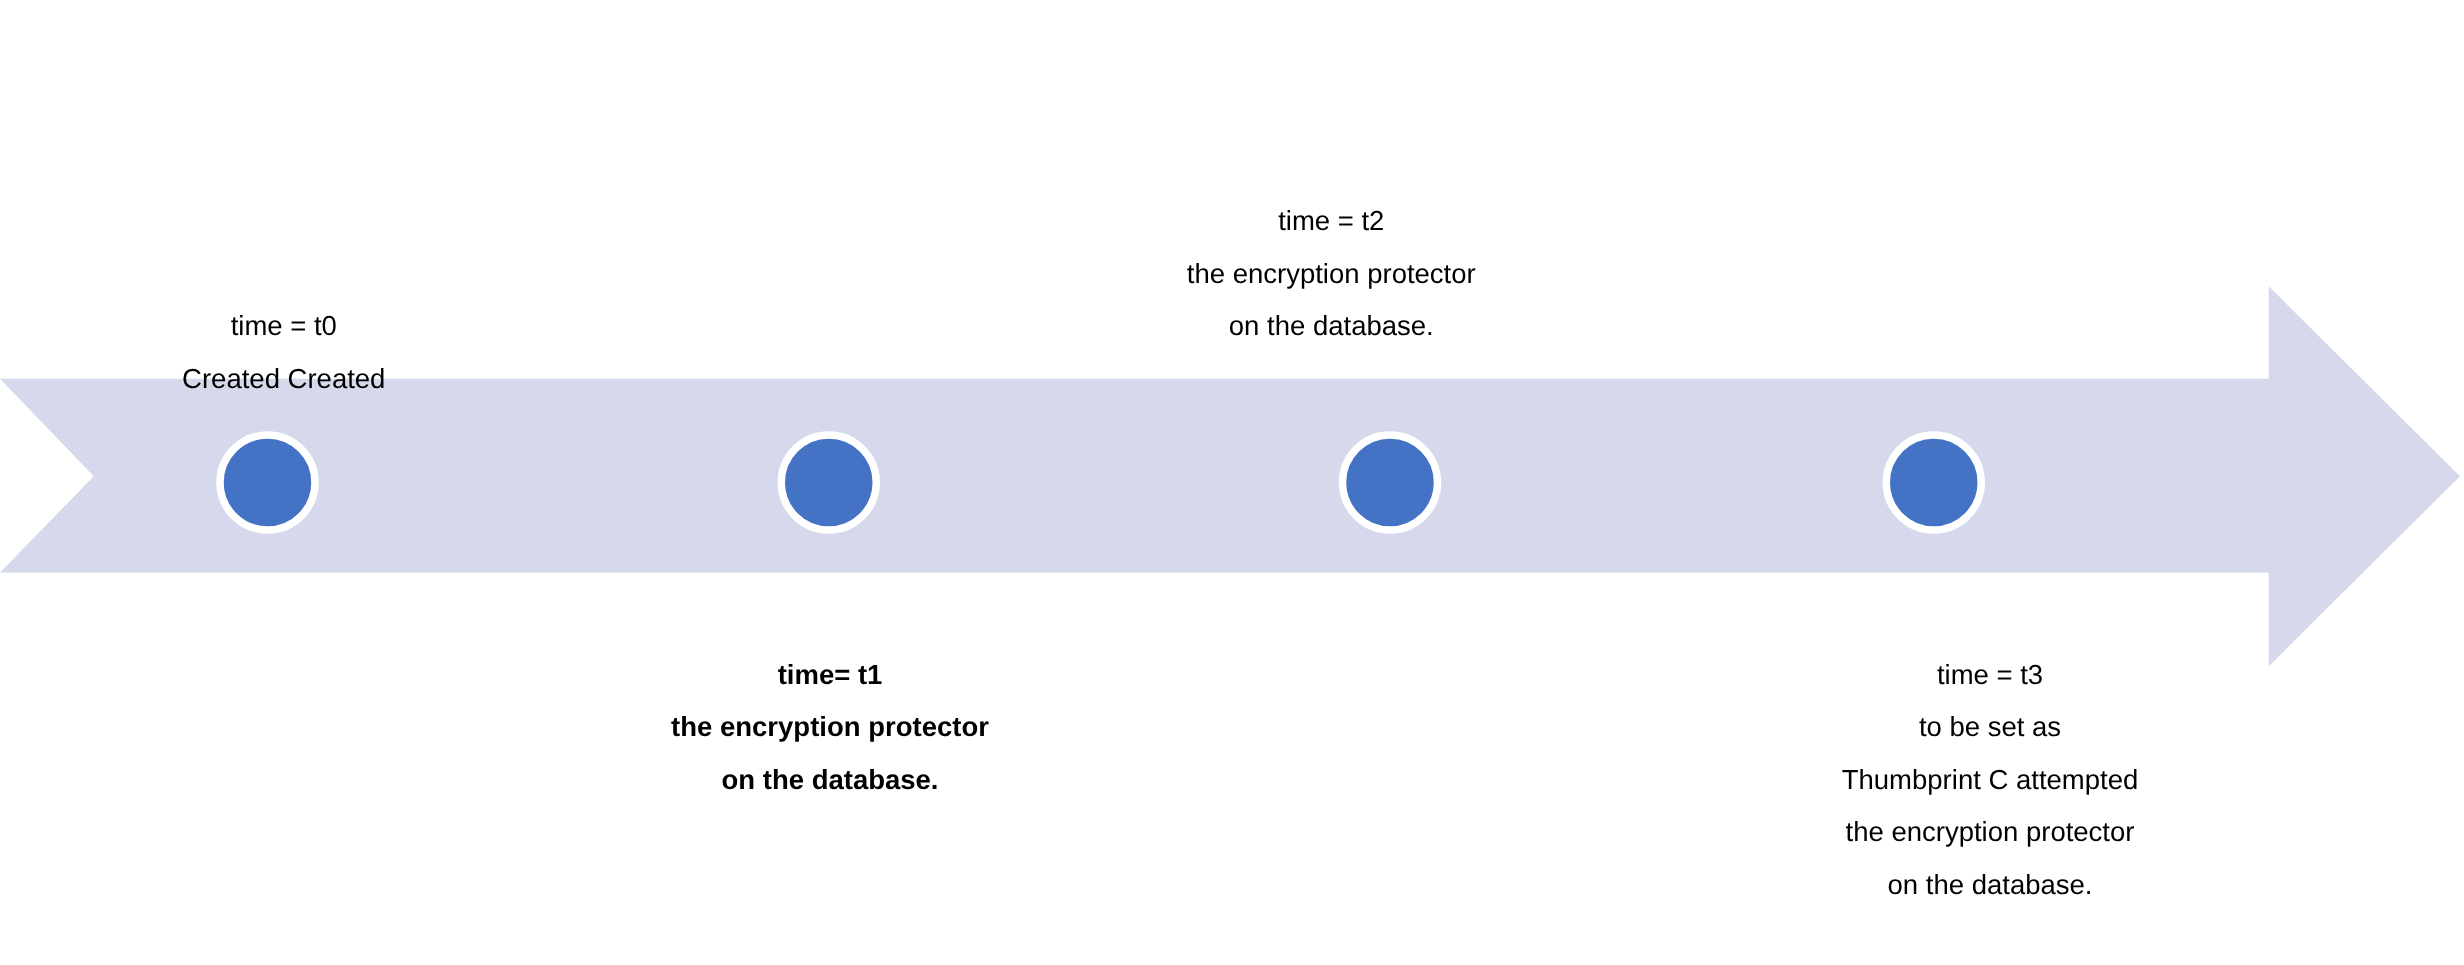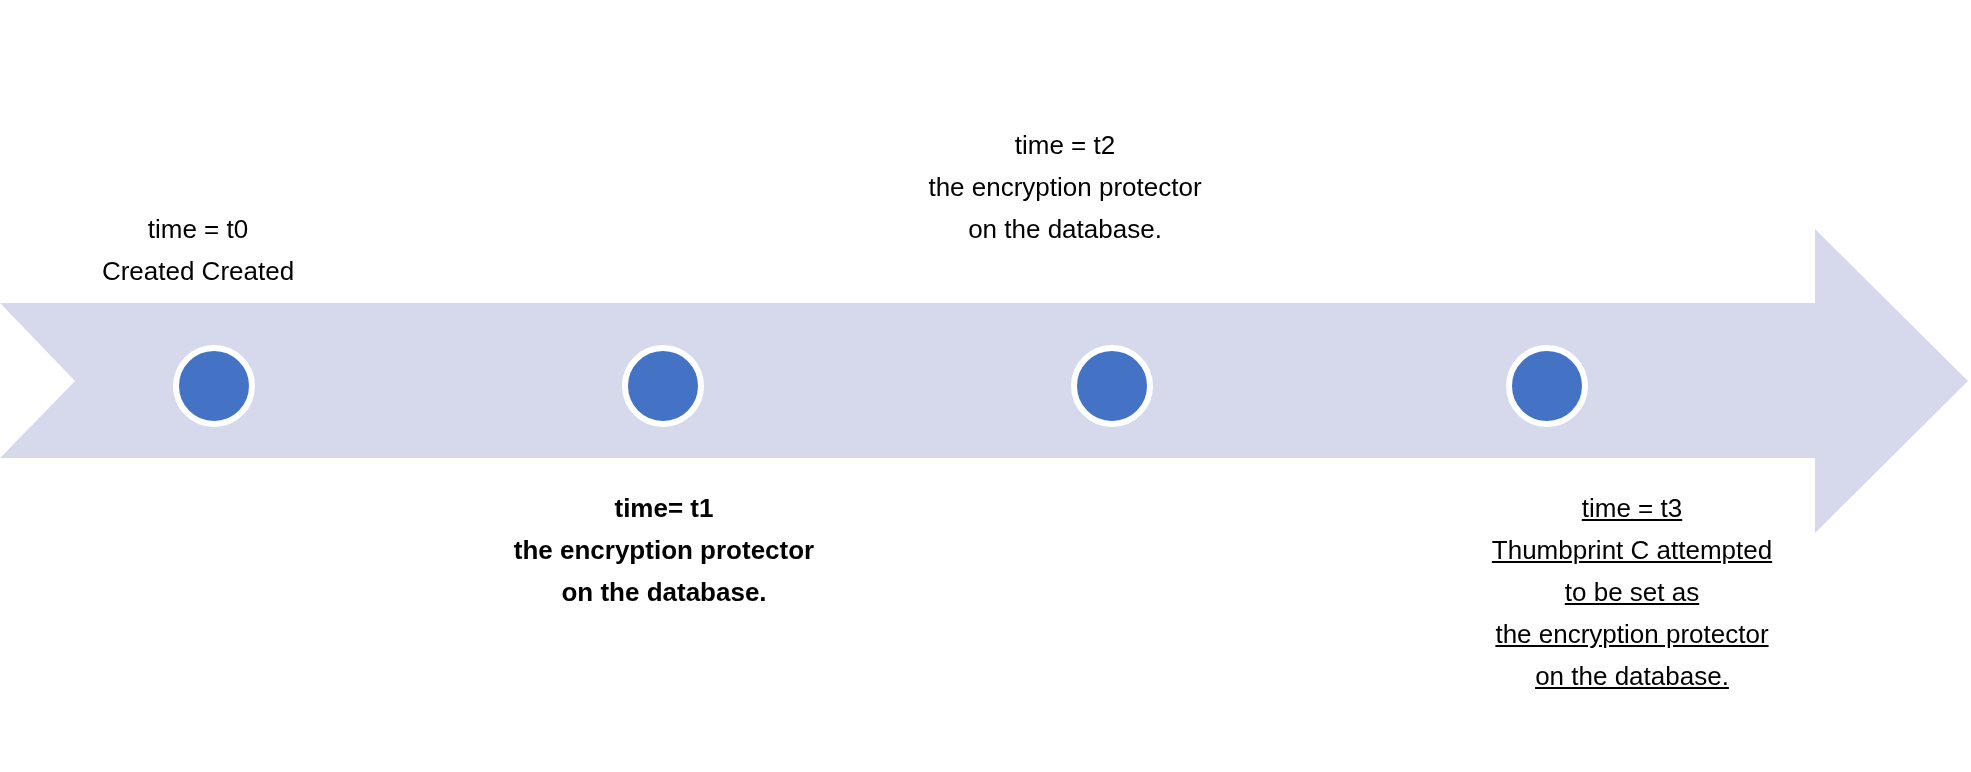--- a/index.html
+++ b/index.html
@@ -31,56 +31,57 @@
   .event-marker {
     fill: var(--marker_fill);
     stroke: var(--marker_ring);
     stroke-width: 6px;
   }
   .event-label {
     position: absolute;
     transform: translateX(-50%);
     text-align: center;
     color: var(--text);
-    font-size: 26px;
+    font-size: 22px;
     line-height: 42px;
     white-space: nowrap;
+    margin-top: 32px;
   }
 </style>
 </head>
 <body>
 
 <div class="stage">
 
   <svg class="arrow-svg" viewBox="0 0 1971 772" aria-hidden="true">
     <path class="arrow-band" d="M 0 303 L 1815 303 L 1815 229 L 1968 381 L 1815 533 L 1815 458 L 0 458 L 75 381 Z"></path>
     <circle class="event-marker" cx="214" cy="386" r="38"></circle>
     <circle class="event-marker" cx="663" cy="386" r="38"></circle>
     <circle class="event-marker" cx="1112" cy="386" r="38"></circle>
     <circle class="event-marker" cx="1547" cy="386" r="38"></circle>
   </svg>
 
-  <div class="event-label" style="left:198px; top:208px;">
+  <div class="event-label" style="left:227px; top:208px;">
     <div>time = t0</div>
     <div>Created Created</div>
   </div>
 
   <div class="event-label" style="left:1065px; top:124px;">
     <div>time = t2</div>
     <div>the encryption protector</div>
     <div>on the database.</div>
   </div>
 
   <div class="event-label" style="left:664px; top:487px;font-weight:bold;">
     <div>time= t1</div>
     <div>the encryption protector</div>
     <div>on the database.</div>
   </div>
 
-  <div class="event-label" style="left:1632px; top:487px;text-decoration:underline;">
+  <div class="event-label" style="left:1592px; top:487px;">
     <div>time = t3</div>
+    <div>to be set as</div>
     <div>Thumbprint C attempted</div>
-    <div>to be set as</div>
     <div>the encryption protector</div>
     <div>on the database.</div>
   </div>
 
 </div>
 
 </body></html>

